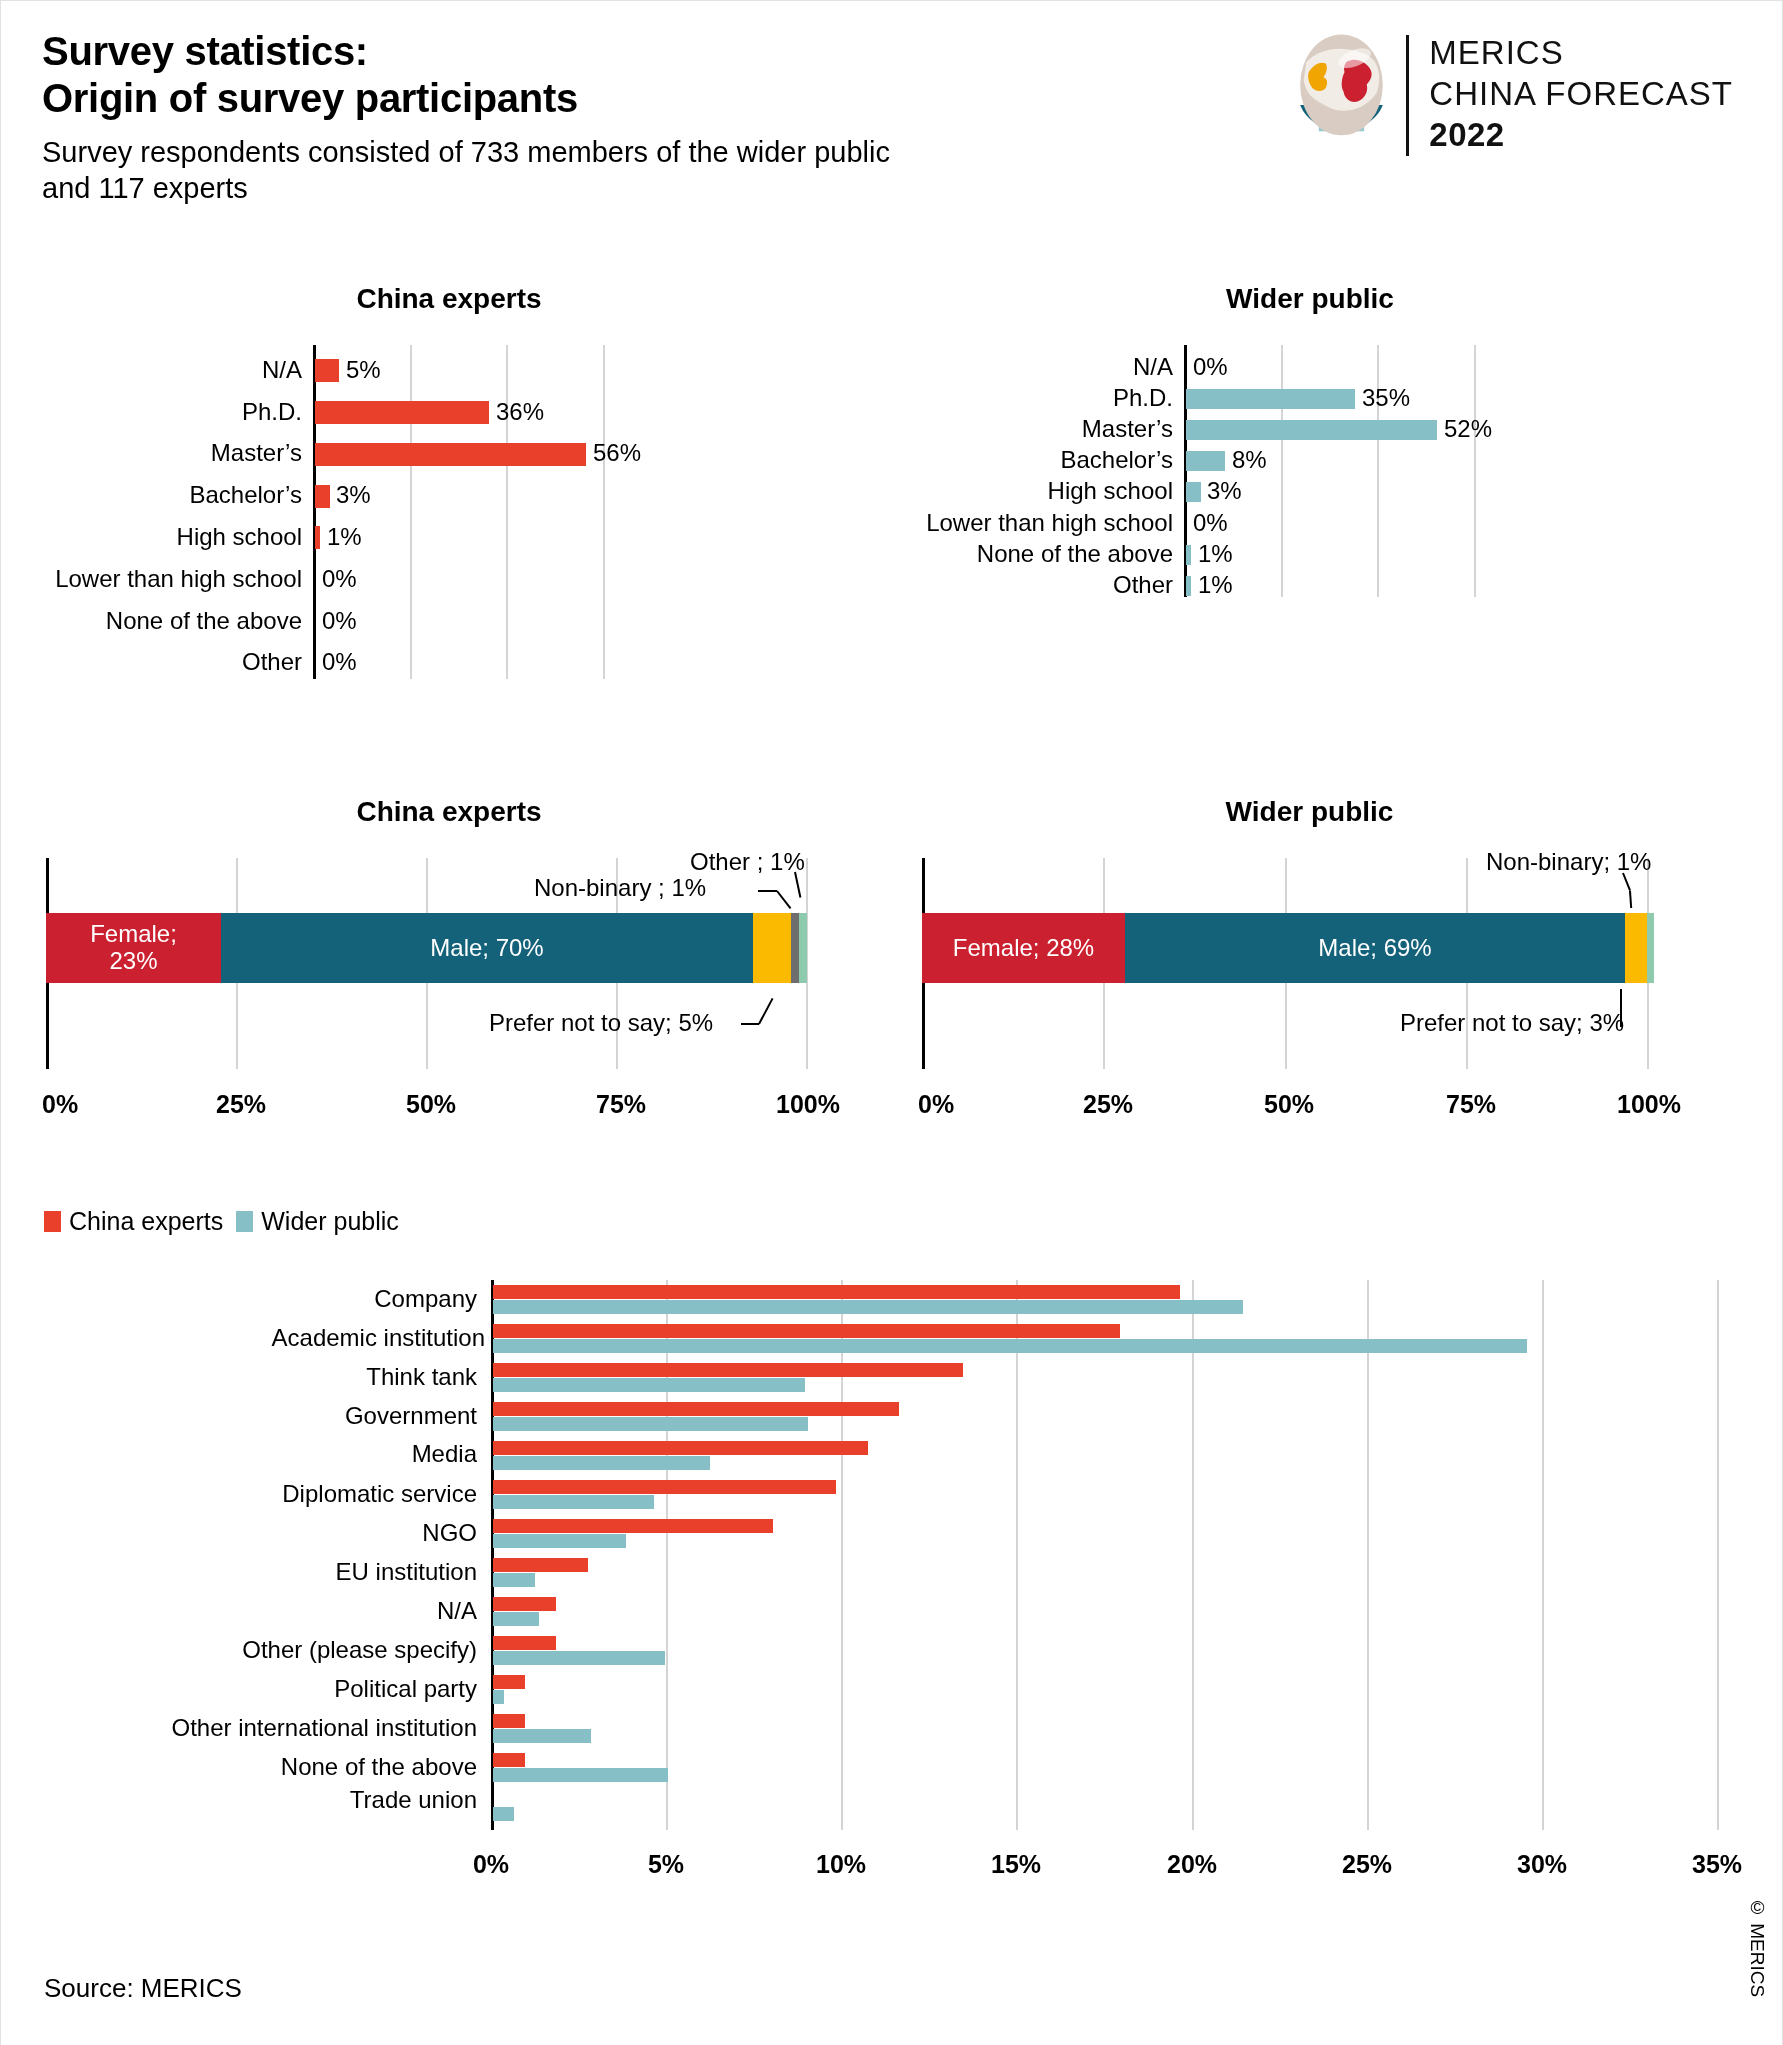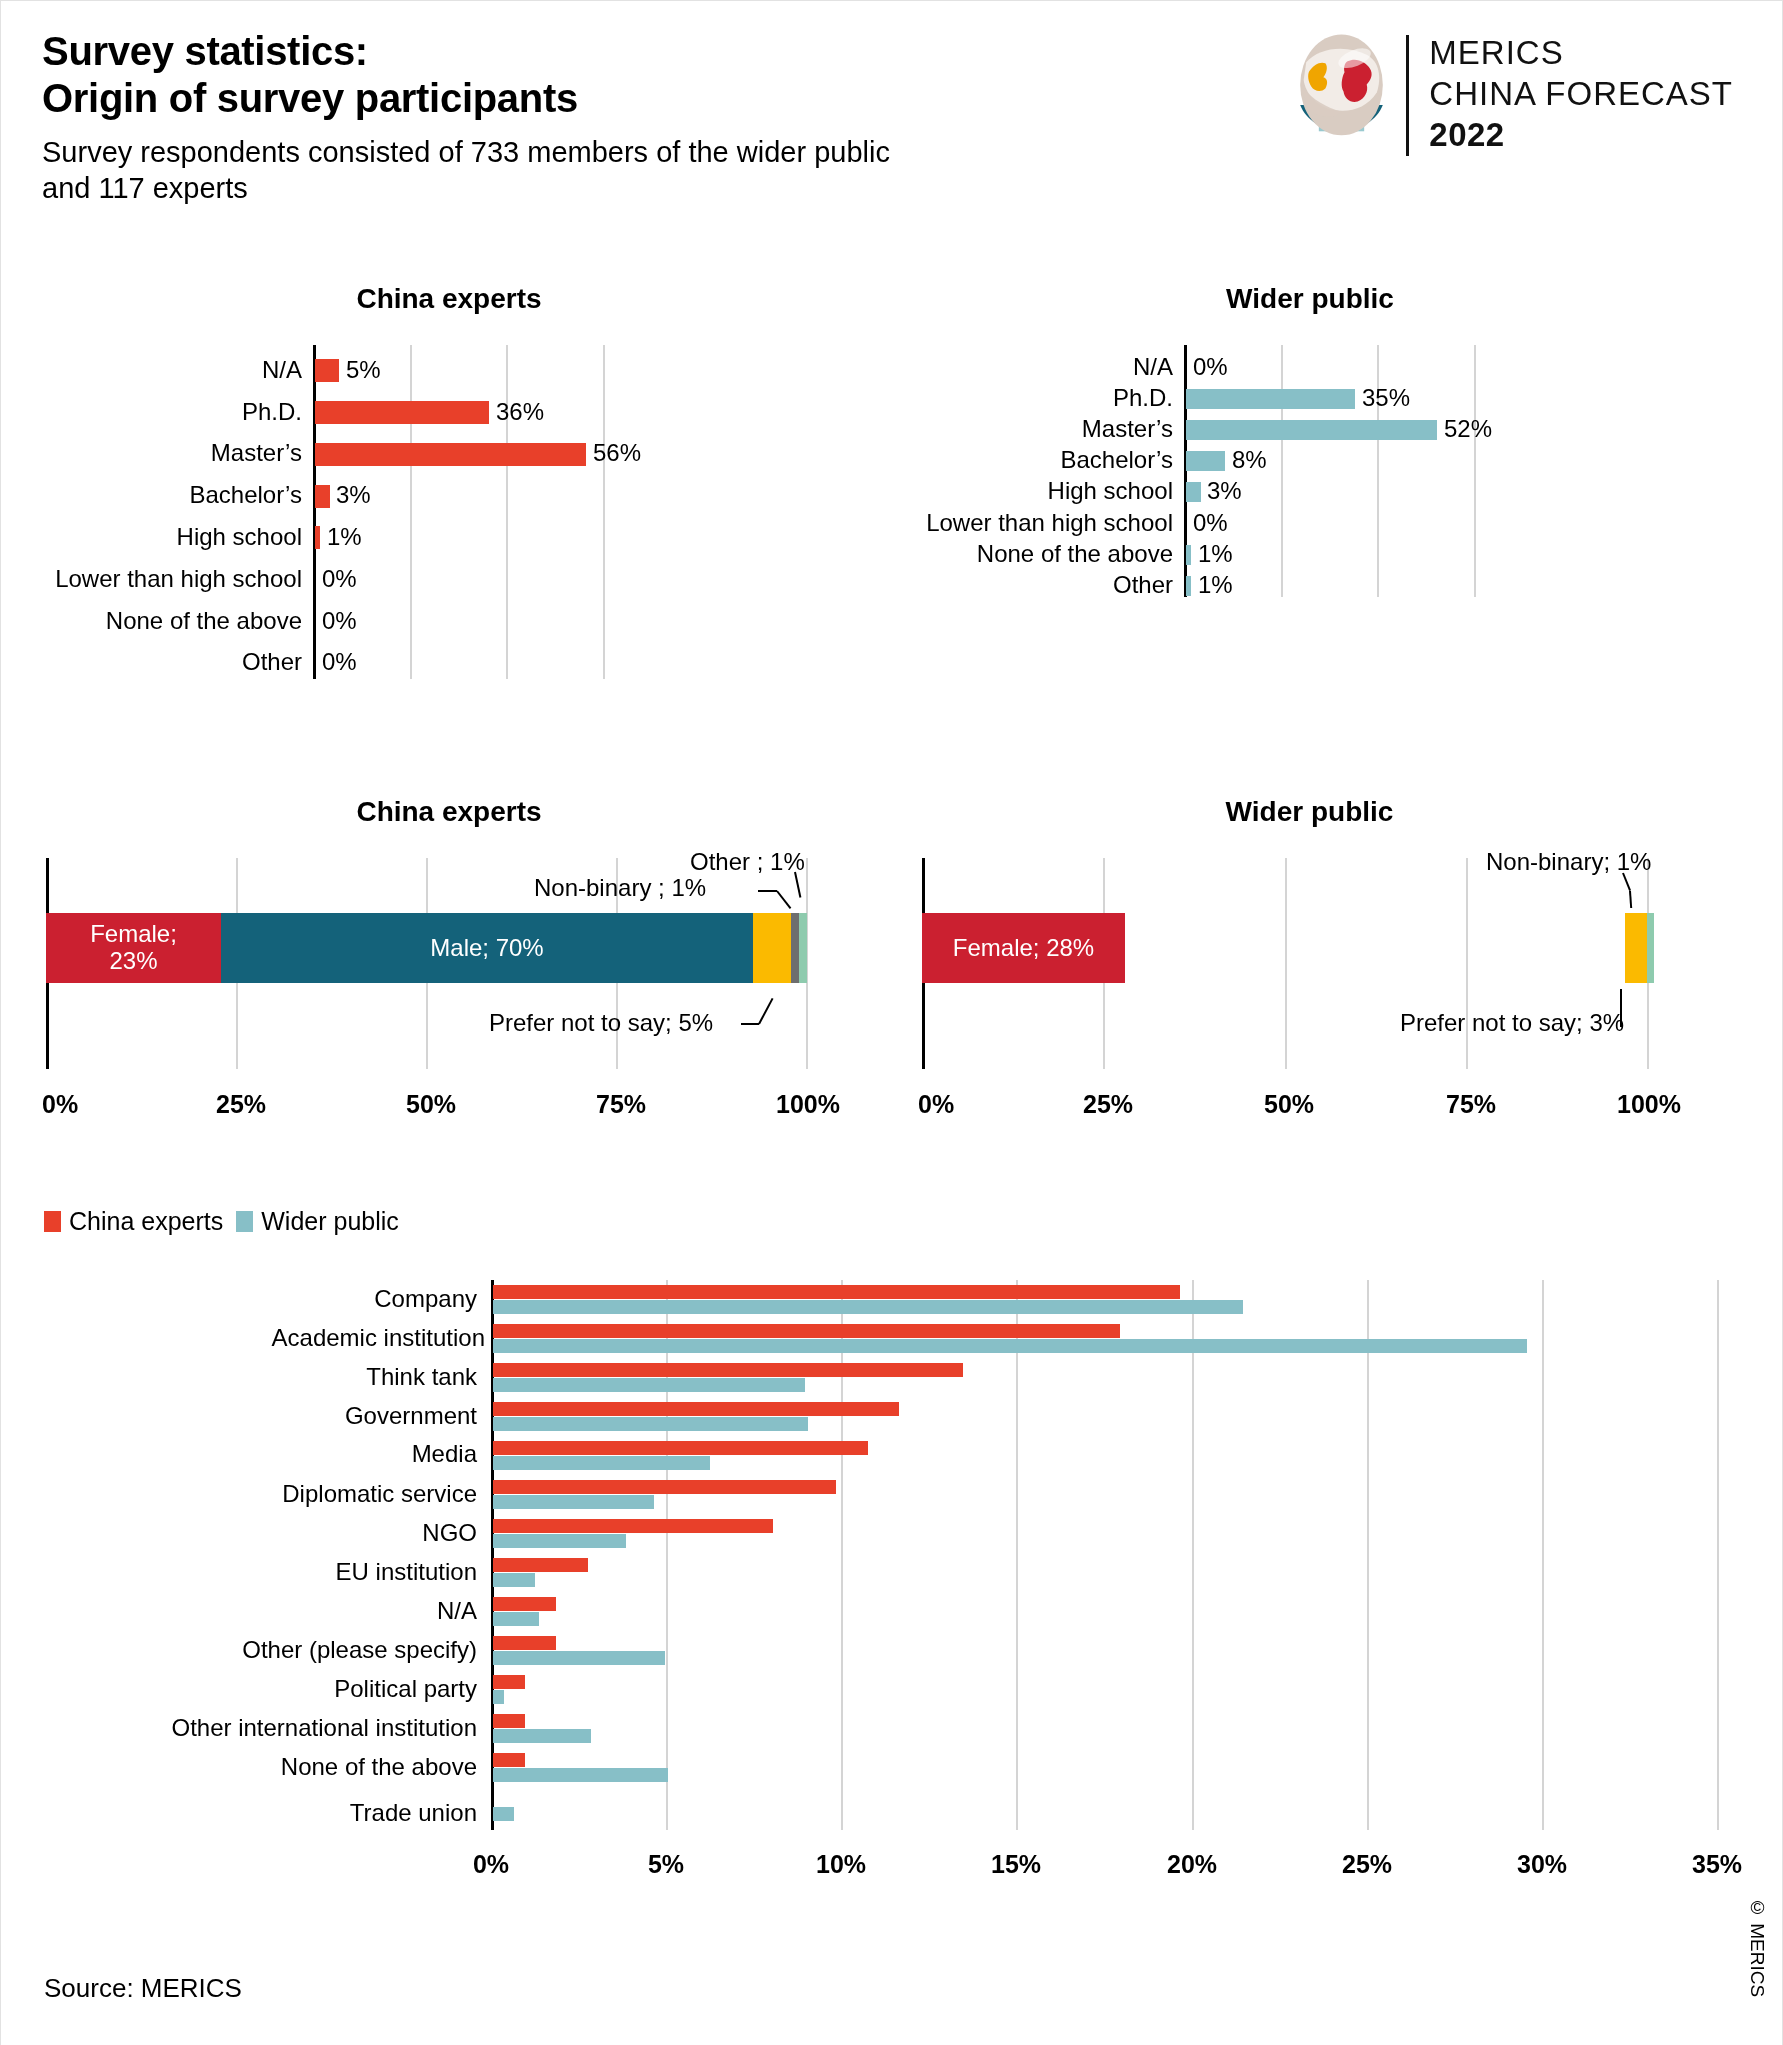--- a/index.html
+++ b/index.html
@@ -198,20 +198,23 @@
   <div class="gender" style="left:916px; top:795px; width:846px; height:302px;">
     <div class="chart-title" style="width:785px;">Wider public</div>
     <div id="gender-public-plot" style="position:relative; height:252px; margin-top:20px;">
         <div class="axis-line" style="left:5px; top:10px; width:2.5px; height:211px;"></div>
         <div class="gridline" style="left:186px; top:10px; height:211px;"></div>
         <div class="gridline" style="left:368px; top:10px; height:211px;"></div>
         <div class="gridline" style="left:549px; top:10px; height:211px;"></div>
         <div class="gridline" style="left:730px; top:10px; height:211px;"></div>
         <div class="seg" style="left:5px; top:65px; width:203px; height:70px; background:#CB2030;">
           <span>Female; 28%</span>
+        </div>
+        <div class="seg" style="left:208px; top:65px; width:500px; height:70px; background:#14627A;">
+          <span>Male; 69%</span>
         </div>
         <div class="seg" style="left:708px; top:65px; width:22px; height:70px; background:#FBBA00;"></div>
         <div class="seg" style="left:730px; top:65px; width:7.2px; height:70px; background:#8ECBAE;"></div>
         <div class="callout" style="left:569px; top:0px;">Non-binary;  1%</div>
         <div class="leader" style="left:706px; top:24px; width:19px; height:2px; transform:rotate(68deg); transform-origin:left center;"></div>
         <div class="leader" style="left:713px; top:42px; width:17px; height:2px; transform:rotate(86deg); transform-origin:left center;"></div>
         <div class="callout" style="left:483px; top:161px;">Prefer not to say;  3%</div>
         <div class="leader" style="left:704px; top:140px; width:38px; height:2px; transform:rotate(90deg); transform-origin:left center;"></div>
         <div class="tick-label" style="left:1px; top:242px;">0%</div>
         <div class="tick-label" style="left:166px; top:242px;">25%</div>
@@ -274,21 +277,21 @@
         <div class="org-bar" style="left:492px; top:391px; width:172px; height:14px; background:#87BFC7;"></div>
         <div class="org-label" style="left:0px; width:476px; top:415px;">Political party</div>
         <div class="org-bar" style="left:492px; top:415px; width:32px; height:14px; background:#E8402A;"></div>
         <div class="org-bar" style="left:492px; top:430px; width:10.5px; height:14px; background:#87BFC7;"></div>
         <div class="org-label" style="left:0px; width:476px; top:454px;">Other international institution</div>
         <div class="org-bar" style="left:492px; top:454px; width:32px; height:14px; background:#E8402A;"></div>
         <div class="org-bar" style="left:492px; top:469px; width:98px; height:14px; background:#87BFC7;"></div>
         <div class="org-label" style="left:0px; width:476px; top:493px;">None of the above</div>
         <div class="org-bar" style="left:492px; top:493px; width:32px; height:14px; background:#E8402A;"></div>
         <div class="org-bar" style="left:492px; top:508px; width:175px; height:14px; background:#87BFC7;"></div>
-        <div class="org-label" style="left:0px; width:476px; top:539px;padding-left:41px;">Trade union</div>
+        <div class="org-label" style="left:0px; width:476px; top:526px;padding-left:41px;">Trade union</div>
         <div class="org-bar" style="left:492px; top:547px; width:21px; height:14px; background:#87BFC7;"></div>
         <div class="org-tick" style="left:490px; top:590px;">0%</div>
         <div class="org-tick" style="left:665px; top:590px;">5%</div>
         <div class="org-tick" style="left:840px; top:590px;">10%</div>
         <div class="org-tick" style="left:1015px; top:590px;">15%</div>
         <div class="org-tick" style="left:1191px; top:590px;">20%</div>
         <div class="org-tick" style="left:1366px; top:590px;">25%</div>
         <div class="org-tick" style="left:1541px; top:590px;">30%</div>
         <div class="org-tick" style="left:1716px; top:590px;">35%</div>
       </div>

